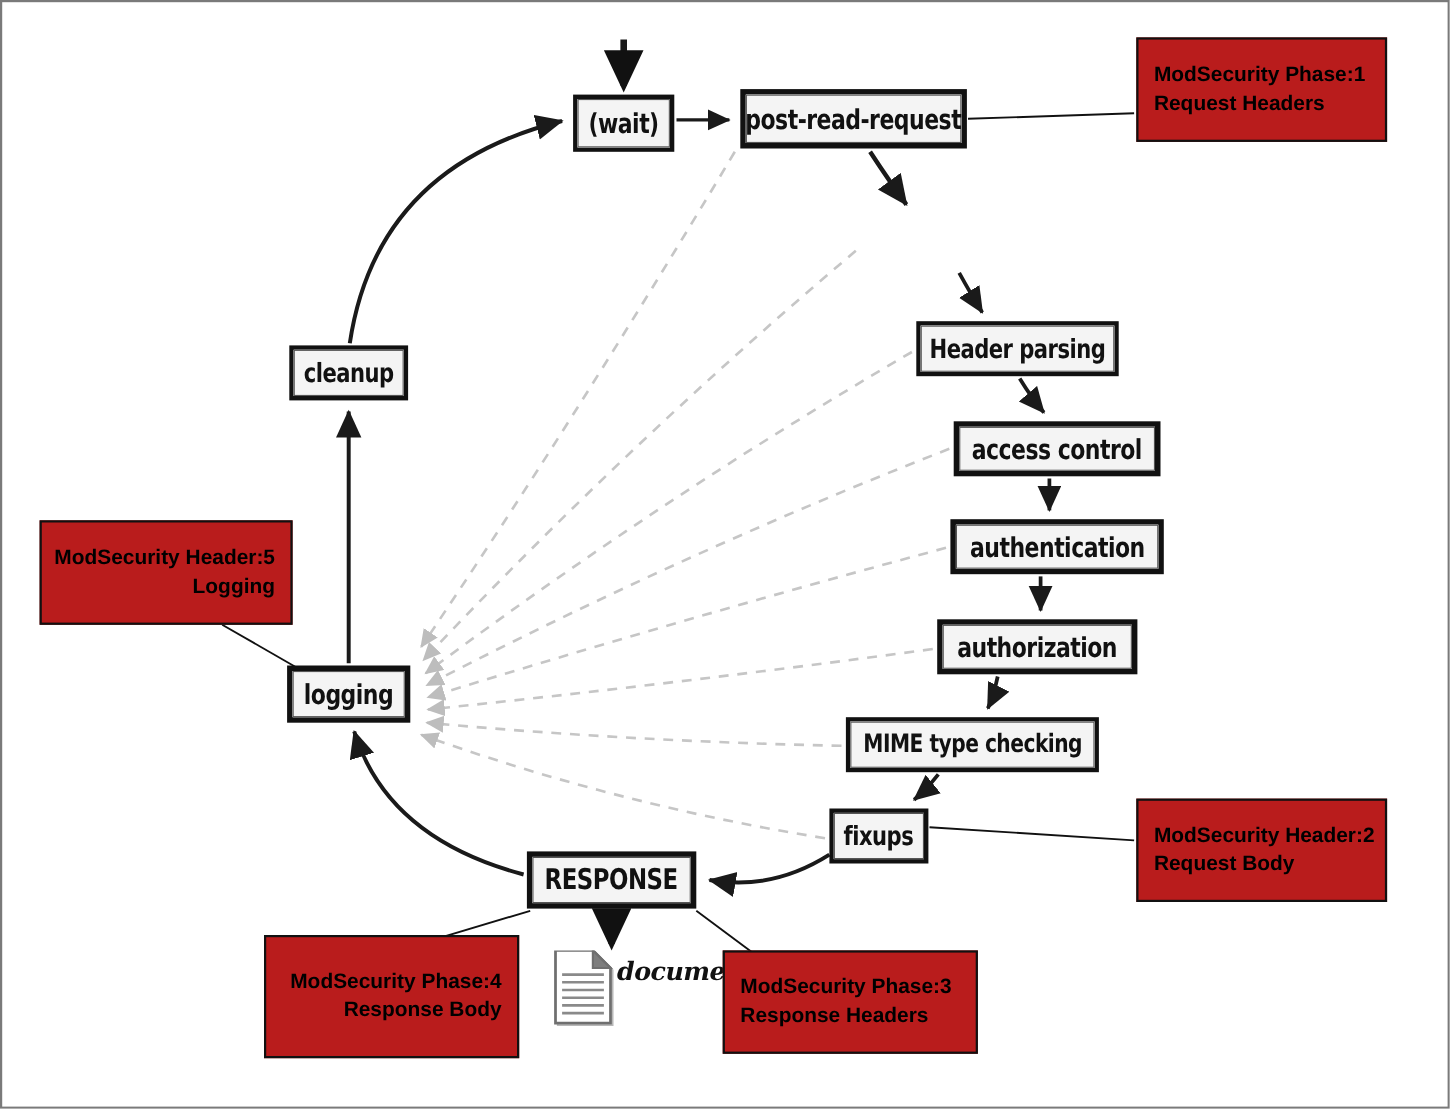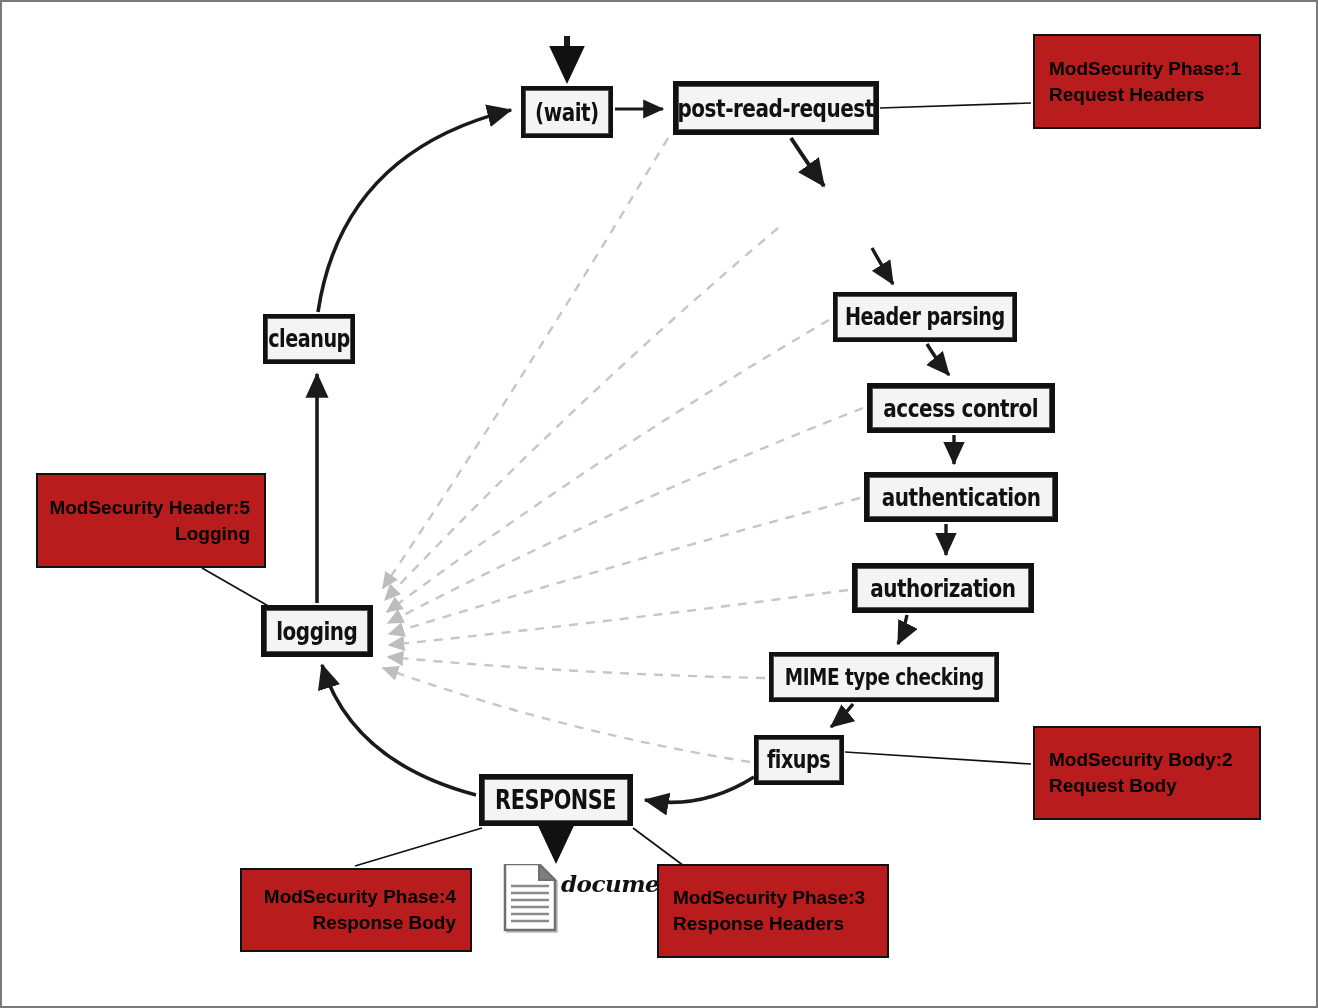--- a/index.html
+++ b/index.html
@@ -224,42 +224,42 @@
       <span class="lbl" style="font-size:26px;">RESPONSE</span>
     </span>
   </div>
 
   <div class="node heavy" style="left:259px; top:603px; width:112px; height:52px;">
     <span class="inner">
       <span class="lbl" style="font-size:25px;">logging</span>
     </span>
   </div>
 
-  <div class="node" style="left:261px; top:312px; width:92px; height:50px;">
+  <div class="node" style="left:261px; top:312px; width:108px; height:50px;">
     <span class="inner">
       <span class="lbl" style="font-size:24px;">cleanup</span>
     </span>
   </div>
 
   <div class="note align-left" style="left:1031px; top:32px; width:228px; height:95px;">
     <span class="nline">ModSecurity Phase:1</span>
     <span class="nline">Request Headers</span>
   </div>
 
   <div class="note align-right" style="left:34px; top:471px; width:230px; height:95px;">
     <span class="nline">ModSecurity Header:5</span>
     <span class="nline">Logging</span>
   </div>
 
   <div class="note align-left" style="left:1031px; top:724px; width:228px; height:94px;">
-    <span class="nline">ModSecurity Body:2</span>
+    <span class="nline">ModSecurity Header:2</span>
     <span class="nline">Request Body</span>
   </div>
 
-  <div class="note align-right" style="left:238px; top:866px; width:232px; height:84px;">
+  <div class="note align-right" style="left:238px; top:848px; width:232px; height:112px;">
     <span class="nline">ModSecurity Phase:4</span>
     <span class="nline">Response Body</span>
   </div>
 
   <div class="note align-left" style="left:655px; top:862px; width:232px; height:94px;">
     <span class="nline">ModSecurity Phase:3</span>
     <span class="nline">Response Headers</span>
   </div>
 
   <div id="doc-wrap" style="left:501px; top:862px;">

